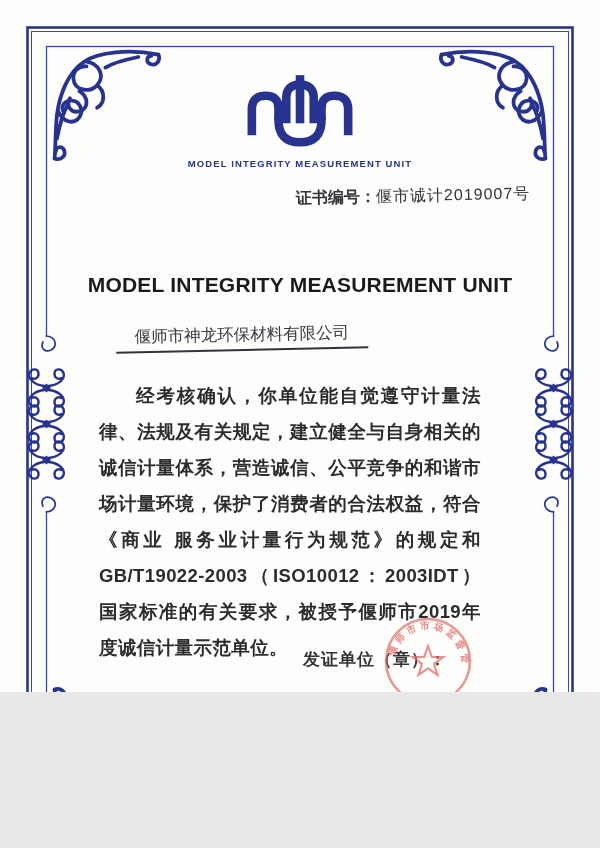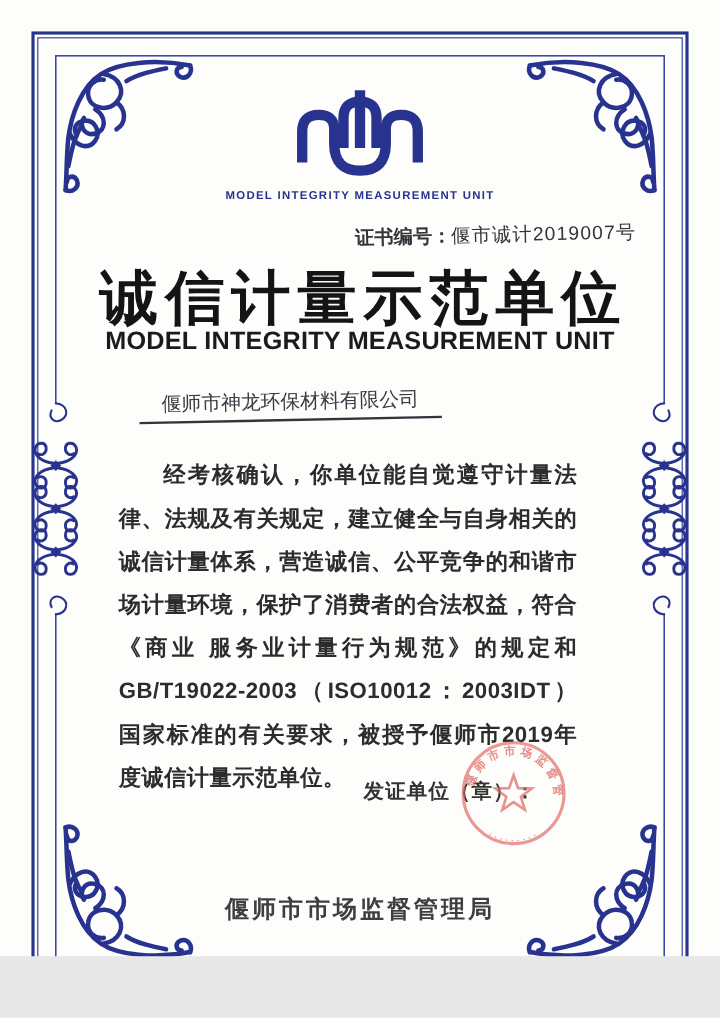--- a/index.html
+++ b/index.html
@@ -1,17 +1,17 @@
 <!DOCTYPE html>
 <html><head>
 <meta charset="utf-8">
 <style>
   html,body{margin:0;padding:0;background:#e8e8e8;}
   .page{
-    position:relative;width:600px;height:797px;margin:0 auto;
+    position:relative;width:600px;height:692px;margin:0 auto;
     background:#fdfdfb;overflow:hidden;
     font-family:"Liberation Sans",sans-serif;
   }
   .border-svg{position:absolute;left:0;top:0;width:600px;height:848px;pointer-events:none;}
 
   .logo-glyph{position:absolute;left:231px;top:70px;width:138px;height:86px;}
   .logo-wordmark{
     position:absolute;left:0;top:158px;width:600px;text-align:center;
     font-size:9.5px;font-weight:bold;letter-spacing:1.1px;color:#27338e;
   }
@@ -114,21 +114,20 @@
       <path d="M70,6 L70,62"></path>
       <path d="M70,17 Q54,17 54,33 L54,62"></path>
       <path d="M70,17 Q86,17 86,33 L86,62"></path>
       <path d="M45,54 L45,58 Q45,84 70,84 Q95,84 95,58 L95,54"></path>
     </g>
   </svg>
   <div class="logo-wordmark">MODEL INTEGRITY MEASUREMENT UNIT</div>
 
   <div class="certno"><span>证书编号：</span><span class="hand">偃市诚计2019007号</span></div>
 
-  <div class="title">诚信计量示范单位</div>
   <div class="subtitle">MODEL INTEGRITY MEASUREMENT UNIT</div>
 
   <div class="company">偃师市神龙环保材料有限公司</div>
 
   <div class="body-text">经考核确认，你单位能自觉遵守计量法律、法规及有关规定，建立健全与自身相关的诚信计量体系，营造诚信、公平竞争的和谐市场计量环境，保护了消费者的合法权益，符合《商业 服务业计量行为规范》的规定和GB/T19022-2003（ISO10012：2003IDT）国家标准的有关要求，被授予偃师市2019年度诚信计量示范单位。</div>
 
   <div class="issuer">发证单位（章）：</div>
 
   <svg class="seal-svg" viewBox="-46 -47 92 94">
     <circle cx="0" cy="0" r="42" fill="none" stroke="#e06a64" stroke-width="2.6" opacity="0.8"></circle>

